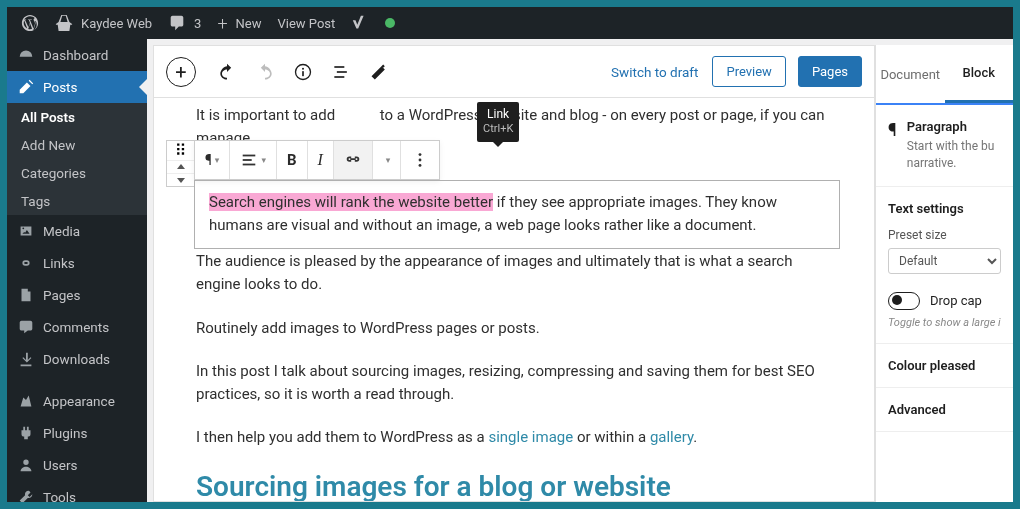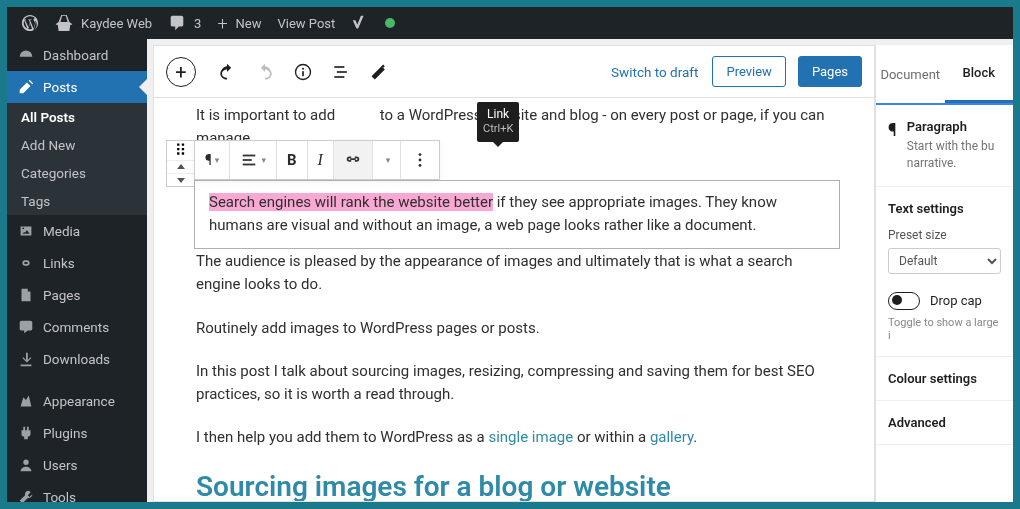--- a/index.html
+++ b/index.html
@@ -64,21 +64,21 @@
 .tabs .t.active { color: #1e1e1e; border-bottom: 3px solid #2271b1; font-weight: 500; }
 .panel { padding: 14px 12px; border-bottom: 1px solid #eee; }
 .panel .row { display: flex; gap: 10px; }
 .panel .title { font-weight: 600; font-size: 13px; }
 .panel .desc { color: #757575; font-size: 12px; margin-top: 4px; line-height: 1.4; }
 .panel label { font-size: 12px; color: #555; display: block; margin-bottom: 6px; }
 .panel select { width: 100%; font-size: 12px; padding: 4px 6px; border: 1px solid #ccc; border-radius: 3px; background: #fff; color: #555; }
 .toggle { width: 32px; height: 18px; border: 1.5px solid #1e1e1e; border-radius: 10px; position: relative; display: inline-block; }
 .toggle::after { content: ""; position: absolute; width: 10px; height: 10px; background: #1e1e1e; border-radius: 50%; left: 3px; top: 2px; }
 .panel .toglabel { display: flex; align-items: center; gap: 10px; margin-top: 4px; }
-.panel .hint { color: #888; font-size: 11px; margin-top: 6px; }
+.panel .hint { font-style: italic; color: #888; font-size: 11px; margin-top: 6px; }
 .acc { padding: 14px 12px; font-weight: 600; cursor: pointer; border-bottom: 1px solid #eee; font-size: 13px; }
 </style>
 </head>
 <body>
 
 <div class="frame">
     <div class="inner">
 
 <div class="adminbar">
   <div class="item">
@@ -318,20 +318,20 @@
       <div class="panel">
         <div class="title" style="margin-bottom:12px">Text settings</div>
         <label>Preset size</label>
         <select><option>Default</option></select>
         <div class="toglabel" style="margin-top:18px">
           <span class="toggle"></span>
           <span>Drop cap</span>
         </div>
         <div class="hint">Toggle to show a large i</div>
       </div>
-      <div class="acc">Colour settings</div>
+      <div class="acc">Colour pleased</div>
       <div class="acc">Advanced</div>
     </div>
   </div>
 </div>
 
 </div>
   </div>
 
 </body></html>

